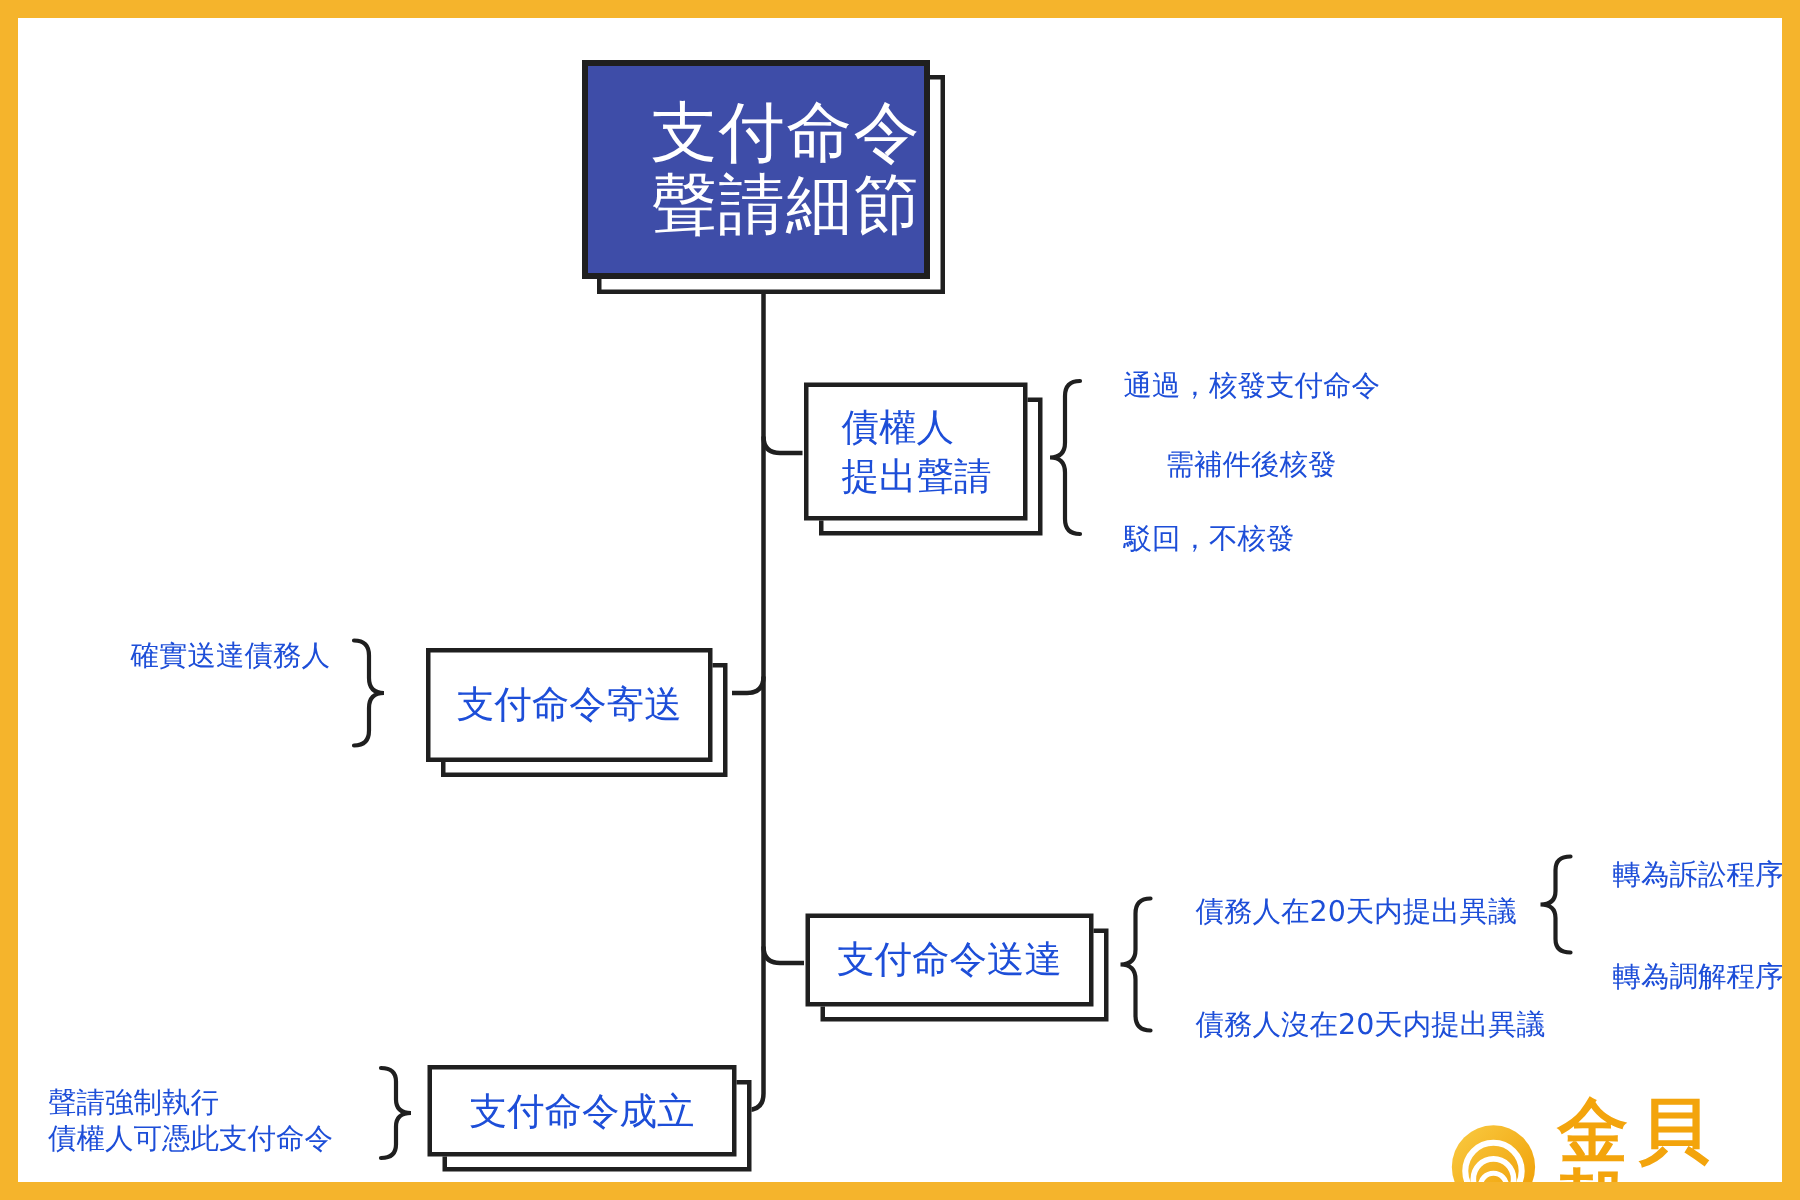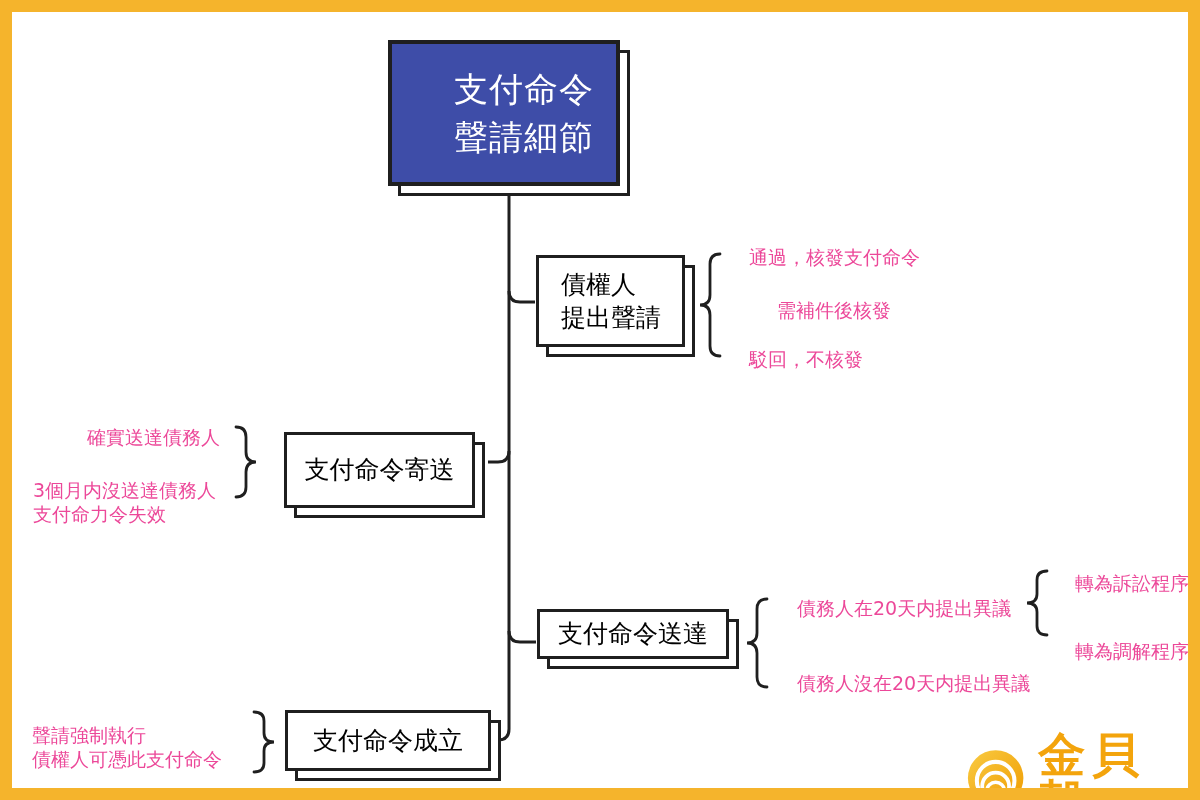--- a/index.html
+++ b/index.html
@@ -17,31 +17,31 @@
   
   .node{position:absolute;}
   .node .shadow{
     position:absolute;left:10px;top:10px;width:100%;height:100%;
     background:#ffffff;border:3px solid #1f1f1f;box-sizing:border-box;
   }
   .node .face{
     position:absolute;left:0;top:0;width:100%;height:100%;
     background:#ffffff;border:3px solid #1f1f1f;box-sizing:border-box;
     display:flex;flex-direction:column;align-items:center;justify-content:center;
-    color:#000000;font-size:25px;line-height:1.2;white-space:nowrap;
+    color:#1d4ed8;font-size:25px;line-height:1.2;white-space:nowrap;
   }
   .node.root .face{
     background:#3E4DA8;border-width:4px;color:#ffffff;
-    font-size:34px;line-height:48px;font-weight:500;letter-spacing:1px;padding-left:40px;
+    font-size:44px;line-height:48px;font-weight:500;letter-spacing:1px;padding-left:40px;
   }
   .node.creditor .face{align-items:flex-start;padding-left:22px;font-size:25px;line-height:33px;}
   .brace{position:absolute;}
   .brace path{stroke:#1f1f1f;stroke-width:2.8;fill:none;stroke-linecap:round;}
   .lbl{
-    position:absolute;color:#ec4899;font-size:19px;line-height:24px;white-space:nowrap;
+    position:absolute;color:#1d4ed8;font-size:19px;line-height:24px;white-space:nowrap;
   }
   .logo{position:absolute;left:955px;top:719px;display:flex;align-items:center;}
   .logo-text{
     margin-left:14px;font-size:47px;font-weight:700;color:#F3A40C;letter-spacing:7px;line-height:1;
   }
 </style>
 </head>
 <body>
 
 <div class="canvas">
@@ -69,21 +69,21 @@
     </div>
   </div>
 
   <div class="node" style="left:272px;top:420px;width:191px;height:76px;">
     <div class="shadow"></div>
     <div class="face">
       <span>支付命令寄送</span>
     </div>
   </div>
 
-  <div class="node" style="left:525px;top:597px;width:192px;height:50px;">
+  <div class="node" style="left:525px;top:597px;width:192px;height:62px;">
     <div class="shadow"></div>
     <div class="face">
       <span>支付命令送達</span>
     </div>
   </div>
 
   <div class="node" style="left:273px;top:698px;width:190px;height:61px;padding-left:16px;">
     <div class="shadow"></div>
     <div class="face">
       <span>支付命令成立</span>
@@ -104,24 +104,20 @@
   </svg>
   <svg class="brace" style="left:238px;top:698px;" width="30" height="64" viewBox="0 0 30 64">
     <path d="M4,2 Q14,2 14,11 L14,23 Q14,32 24,32 Q14,32 14,41 L14,53 Q14,62 4,62"></path>
   </svg>
 
   <div class="lbl" style="left:737px;top:233px;">通過，核發支付命令</div>
   <div class="lbl" style="left:765px;top:286px;">需補件後核發</div>
   <div class="lbl" style="left:737px;top:335px;">駁回，不核發</div>
 
   <div class="lbl" style="left:75px;top:413px;">確實送達債務人</div>
-  <div class="lbl" style="left:21px;top:466px;">
-    <div>3個月内沒送達債務人</div>
-    <div>支付命力令失效</div>
-  </div>
 
   <div class="lbl" style="left:785px;top:584px;">債務人在20天内提出異議</div>
   <div class="lbl" style="left:785px;top:659px;">債務人沒在20天内提出異議</div>
   <div class="lbl" style="left:1063px;top:559px;text-align:center;">轉為訴訟程序</div>
   <div class="lbl" style="left:1063px;top:609px;margin-top:18px;">轉為調解程序</div>
 
   <div class="lbl" style="left:20px;top:711px;">
     <div>聲請強制執行</div>
     <div>債權人可憑此支付命令</div>
   </div>

